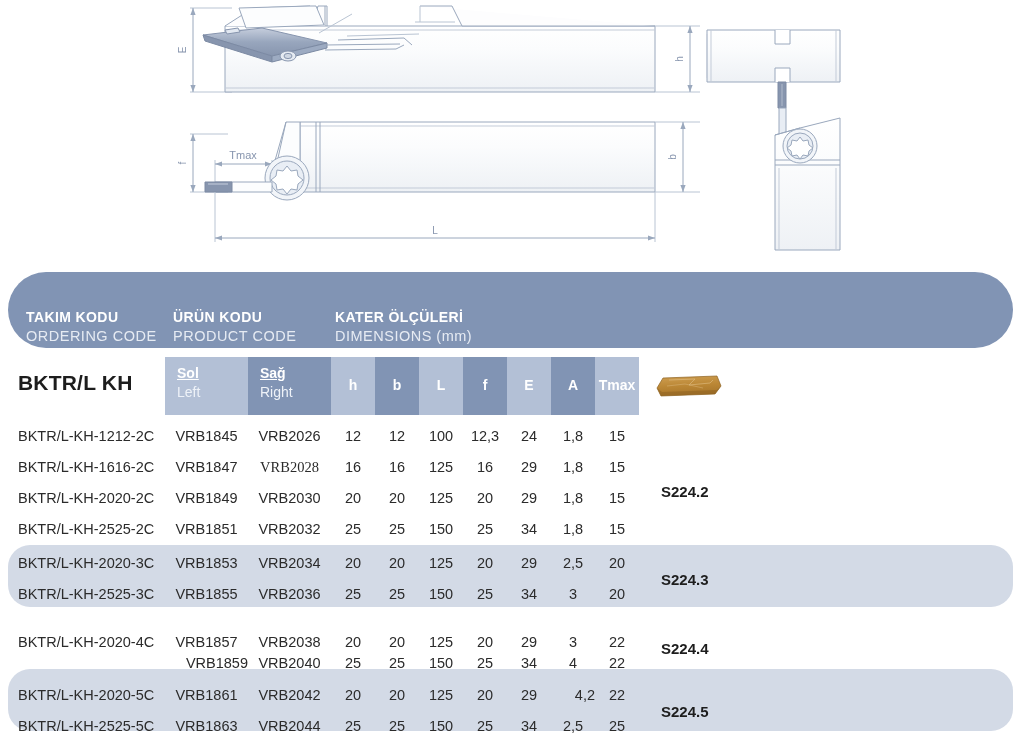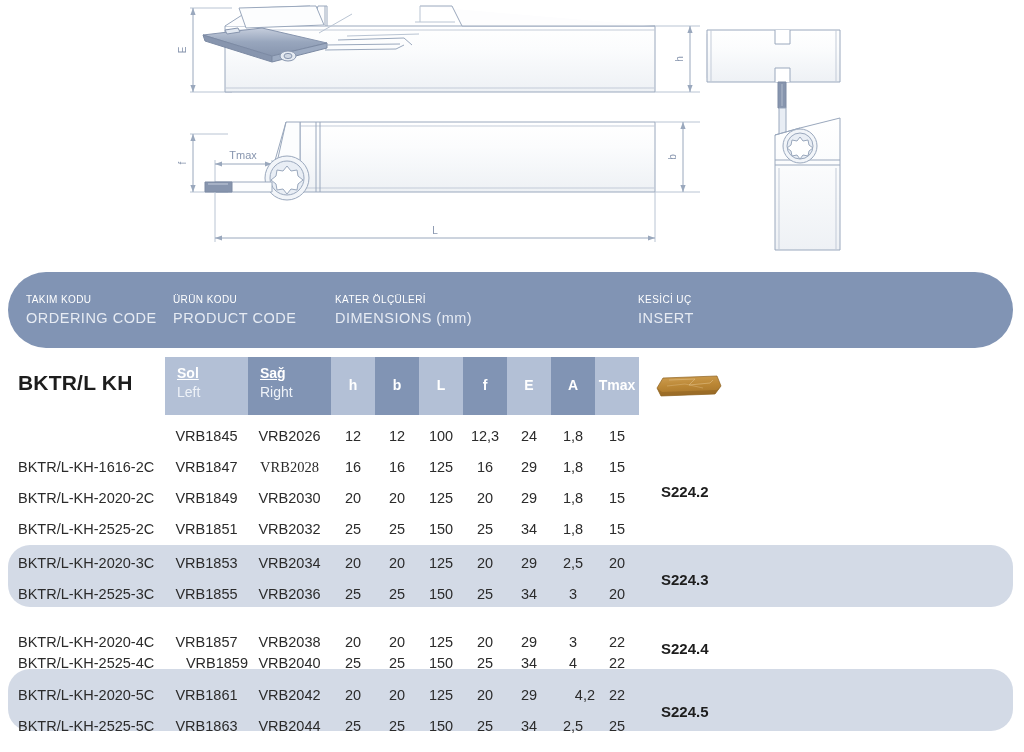--- a/index.html
+++ b/index.html
@@ -34,25 +34,26 @@
     background: #8194b4;
     border-radius: 38px;
     box-sizing: border-box;
   }
   .hdr-group {
     position: absolute;
     top: 18px;
     color: #ffffff;
   }
   .hdr-tr {
-    font-size: 10px;
-    font-weight: normal;
+    font-size: 14px;
+    font-weight: bold;
     letter-spacing: 0.4px;
     line-height: 19px;
     white-space: nowrap;
+    margin-top: 18px;
   }
   .hdr-en {
     font-size: 14.5px;
     font-weight: normal;
     letter-spacing: 0.5px;
     line-height: 19px;
     color: #e6ebf3;
     white-space: nowrap;
   }
   #hdr-ordering { left: 18px; }
@@ -317,24 +318,20 @@
     <div class="hdr-tr">TAKIM KODU</div>
     <div class="hdr-en">ORDERING CODE</div>
   </div>
   <div class="hdr-group" id="hdr-product">
     <div class="hdr-tr">ÜRÜN KODU</div>
     <div class="hdr-en">PRODUCT CODE</div>
   </div>
   <div class="hdr-group" id="hdr-dims">
     <div class="hdr-tr">KATER ÖLÇÜLERİ</div>
     <div class="hdr-en">DIMENSIONS (mm)</div>
-  </div>
-  <div class="hdr-group" id="hdr-insert">
-    <div class="hdr-tr">KESİCİ UÇ</div>
-    <div class="hdr-en">INSERT</div>
   </div>
 </div>
 
 <div id="colhead">
   <div id="family-title">BKTR/L KH</div>
 
   <div class="colcell light" style="left:165px; width:83px;">
     <div class="c-tr">Sol</div>
     <div class="c-en">Left</div>
   </div>
@@ -383,20 +380,21 @@
   <path d="M14 8 L40 7 L34 13 L55 11 L58 8" fill="none" stroke="#e0be86" stroke-width="0.7" opacity="0.85"></path>
   <path d="M12 14 L30 12 L48 16" fill="none" stroke="#e0be86" stroke-width="0.6" opacity="0.7"></path>
 </svg>
 
 <div id="table-body">
 
   <div class="shade-band" style="top:130px; height:62px;"></div>
   <div class="shade-band" style="top:254px; height:62px;"></div>
 
   <div class="drow" style="top:6px;">
+    <div class="cell ord">BKTR/L-KH-1212-2C</div>
     <div class="cell num" style="left:165px;width:83px;">VRB1845</div>
     <div class="cell num" style="left:248px;width:83px;">VRB2026</div>
     <div class="cell num" style="left:331px;width:44px;">12</div>
     <div class="cell num" style="left:375px;width:44px;">12</div>
     <div class="cell num" style="left:419px;width:44px;">100</div>
     <div class="cell num" style="left:463px;width:44px;">12,3</div>
     <div class="cell num" style="left:507px;width:44px;">24</div>
     <div class="cell num" style="left:551px;width:44px;">1,8</div>
     <div class="cell num" style="left:595px;width:44px;">15</div>
   </div>
@@ -473,21 +471,20 @@
     <div class="cell num" style="left:331px;width:44px;">20</div>
     <div class="cell num" style="left:375px;width:44px;">20</div>
     <div class="cell num" style="left:419px;width:44px;">125</div>
     <div class="cell num" style="left:463px;width:44px;">20</div>
     <div class="cell num" style="left:507px;width:44px;">29</div>
     <div class="cell num" style="left:551px;width:44px;">3</div>
     <div class="cell num" style="left:595px;width:44px;">22</div>
   </div>
 
   <div class="drow" style="top:233px;">
-    <div class="cell ord">BKTR/L-KH-2525-4C</div>
     <div class="cell num" style="left:165px;width:83px;text-align:right;">VRB1859</div>
     <div class="cell num" style="left:248px;width:83px;">VRB2040</div>
     <div class="cell num" style="left:331px;width:44px;">25</div>
     <div class="cell num" style="left:375px;width:44px;">25</div>
     <div class="cell num" style="left:419px;width:44px;">150</div>
     <div class="cell num" style="left:463px;width:44px;">25</div>
     <div class="cell num" style="left:507px;width:44px;">34</div>
     <div class="cell num" style="left:551px;width:44px;">4</div>
     <div class="cell num" style="left:595px;width:44px;">22</div>
   </div>

